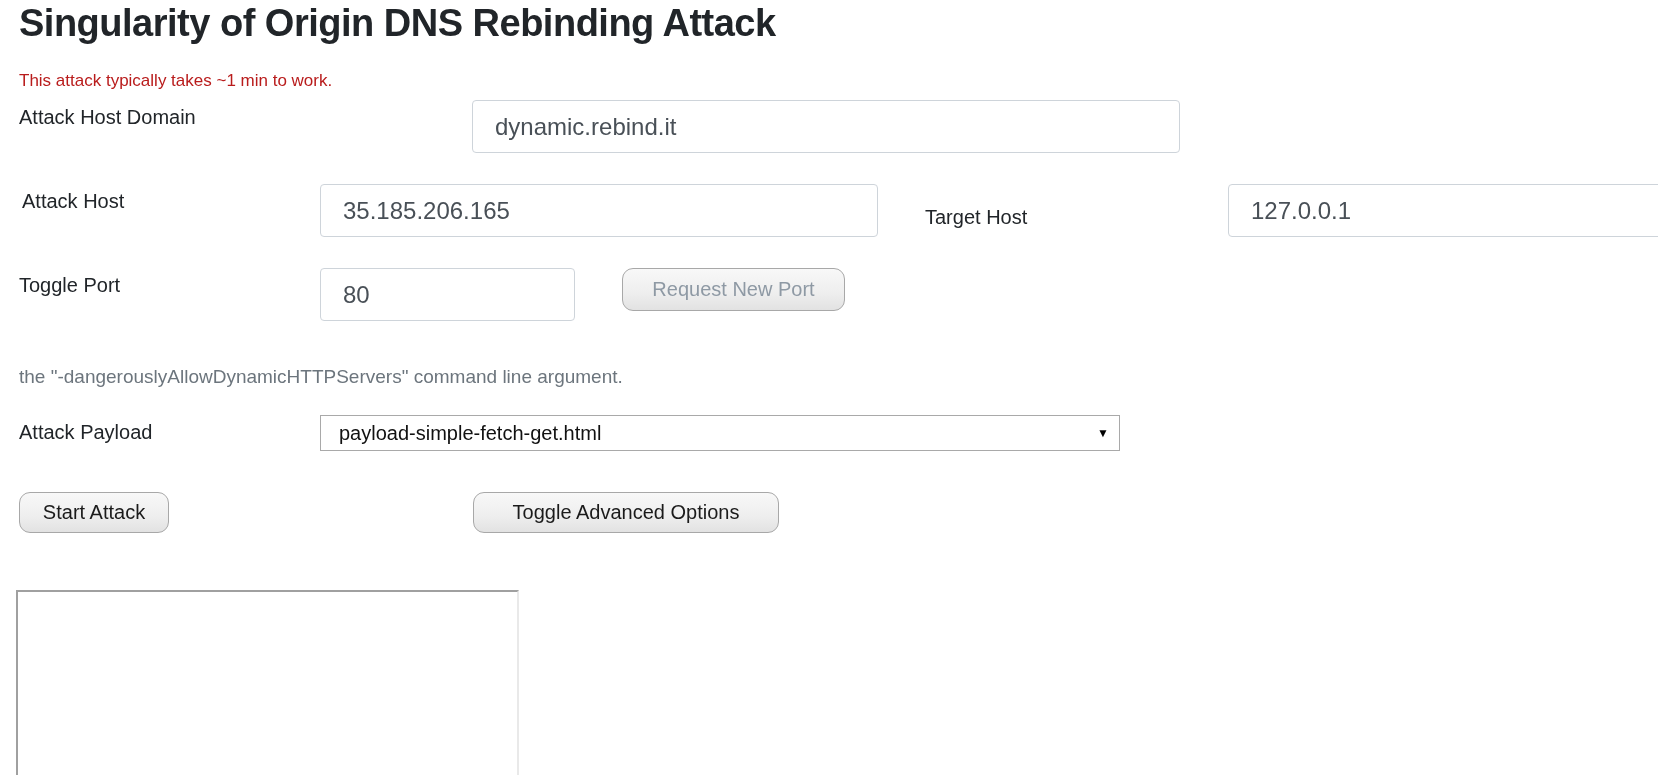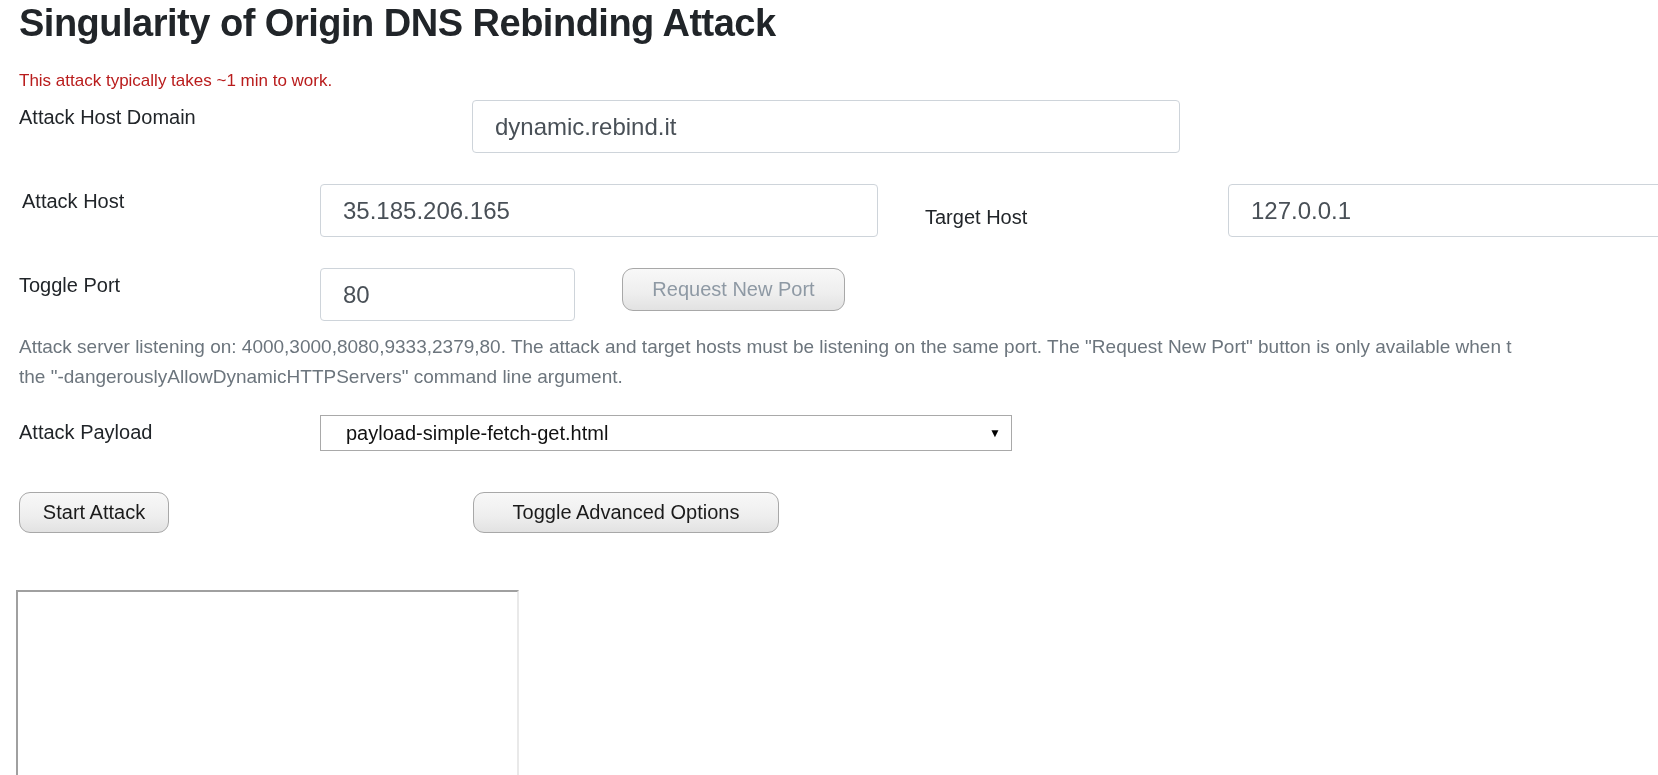--- a/index.html
+++ b/index.html
@@ -67,28 +67,28 @@
     right: 0;
     font-size: 19px;
     line-height: 30px;
     color: #6c757d;
     white-space: nowrap;
     overflow: hidden;
   }
   .select-box {
     position: absolute;
     left: 320px; top: 415px;
-    width: 692px; height: 36px;
+    width: 800px; height: 36px;
     border: 1px solid #a9a9a9;
     background: #fff;
     font-size: 20px;
     color: #111;
     display: flex;
     align-items: center;
-    padding-left: 25px;
+    padding-left: 18px;
     cursor: default;
   }
   .select-box .arrow {
     position: absolute;
     right: 10px;
     top: 50%;
     transform: translateY(-50%);
     font-size: 12px;
     color: #000;
   }
@@ -124,21 +124,20 @@
   <input type="text" class="text-input" style="left: 320px; top: 184px; width: 558px;" value="35.185.206.165">
 
   <label class="field-label" style="left:925px; top:206px;text-align:right;">Target Host</label>
   <input type="text" class="text-input" style="left: 1228px; top: 184px; width: 708px;" value="127.0.0.1">
 
   <label class="field-label" style="left:19px; top:274px;">Toggle Port</label>
   <input type="text" class="text-input" style="left: 320px; top: 268px; width: 255px;" value="80">
 
   <button type="button" class="btn btn-disabled" style="left:622px; top:268px; width:223px; height:43px;" disabled="">Request New Port</button>
 
-  <div class="help-text" style="top:332px;">Attack server listening on: 4000,3000,8080,9333,2379,80. The attack and target hosts must be listening on the same port. The "Request New Port" button is only available when t</div>
   <div class="help-text" style="top:362px;">the "-dangerouslyAllowDynamicHTTPServers" command line argument.</div>
 
   <label class="field-label" style="left:19px; top:421px;">Attack Payload</label>
   <div class="select-box">
     <span>payload-simple-fetch-get.html</span>
     <span class="arrow">▼</span>
   </div>
 
   <button type="button" class="btn" style="left:473px; top:492px; width:306px; height:41px;">Toggle Advanced Options</button>
   <button type="button" class="btn" style="left:19px; top:492px; width:150px; height:41px;">Start Attack</button>

